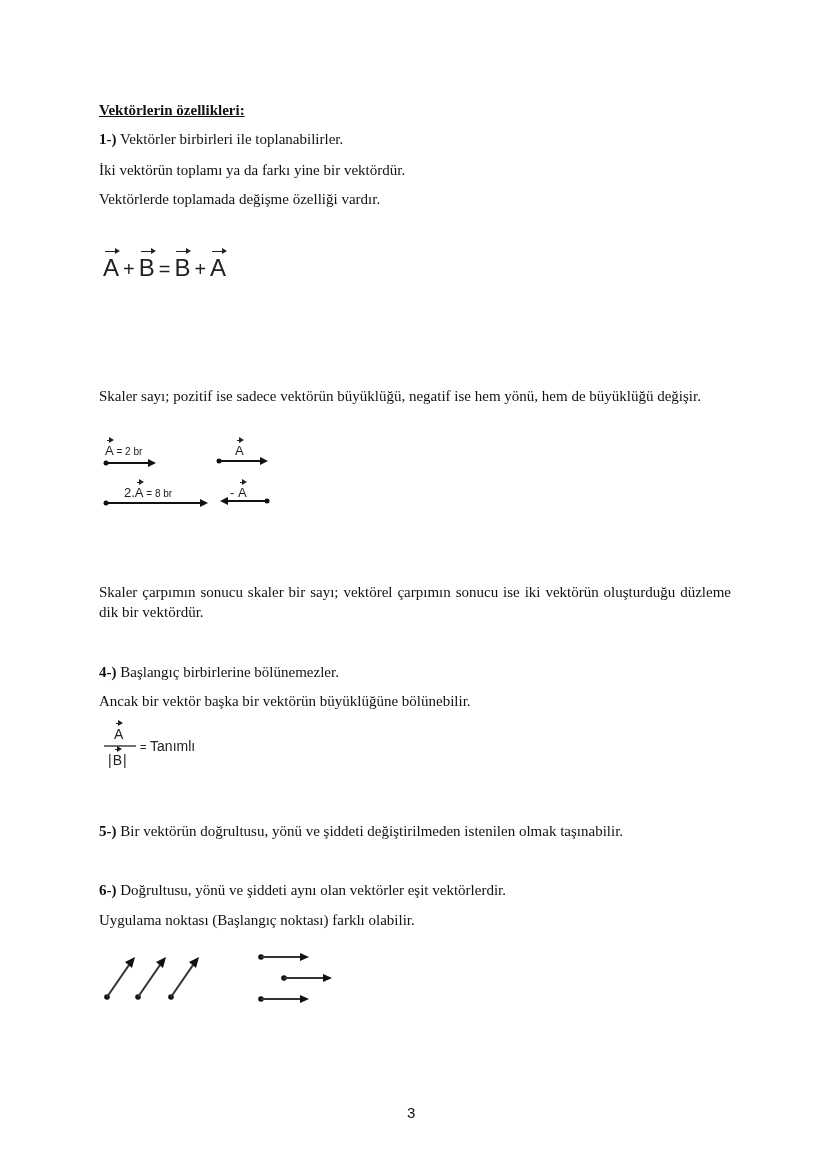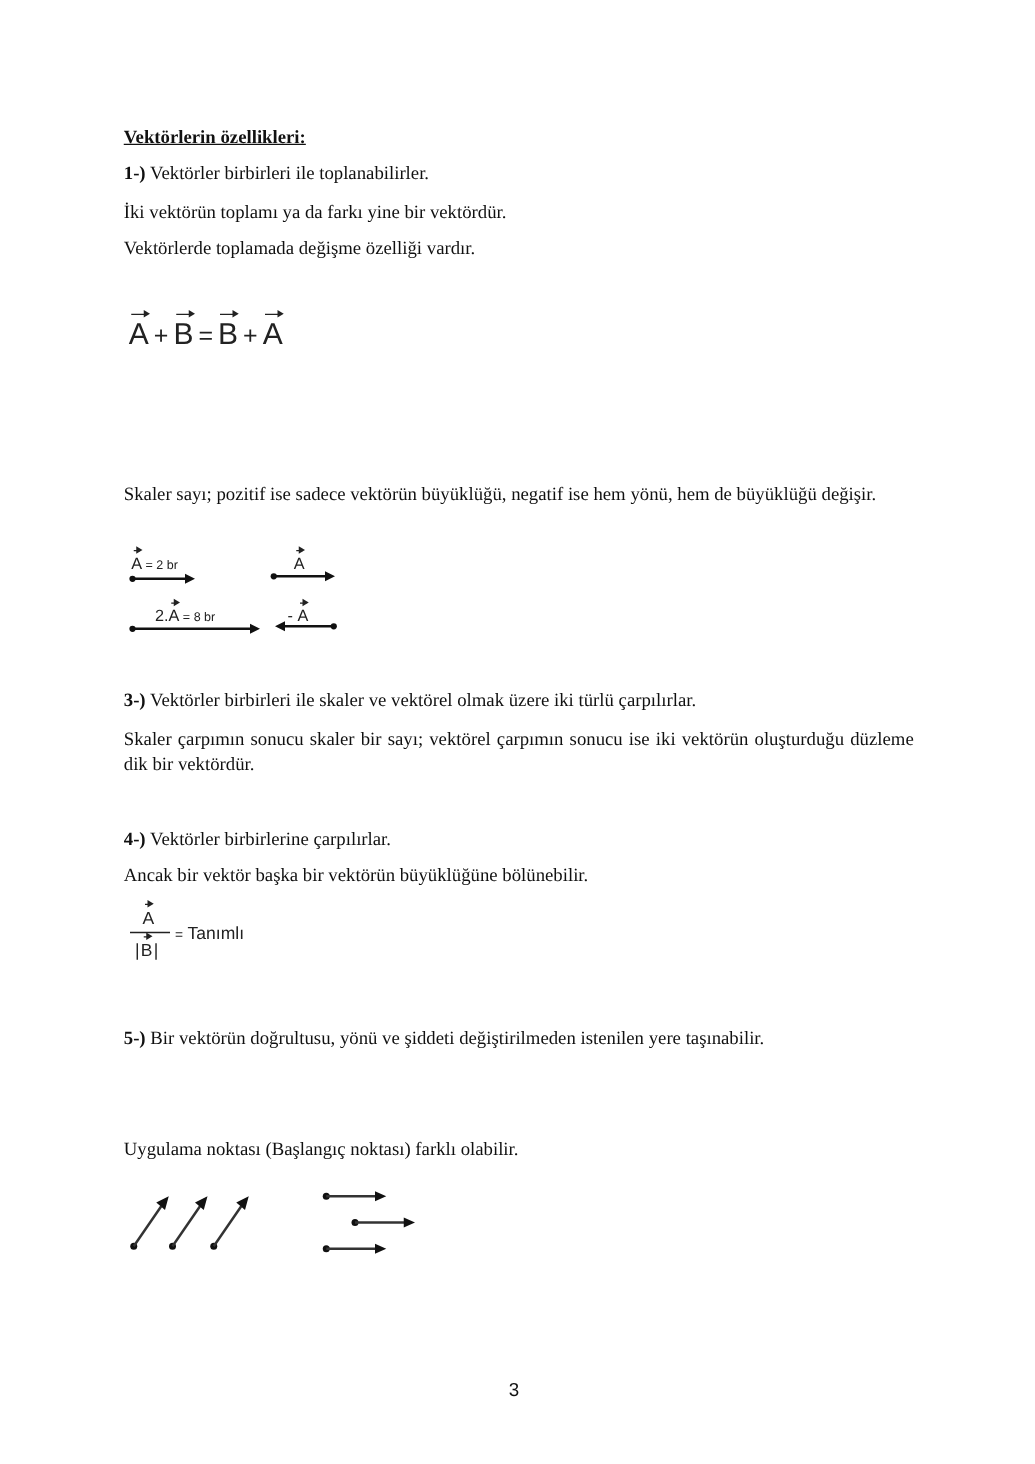--- a/index.html
+++ b/index.html
@@ -66,29 +66,25 @@
       <circle cx="219" cy="461" r="2.5" fill="#111"></circle>
       <line x1="219" y1="461" x2="262" y2="461" stroke="#111" stroke-width="2"></line>
       <polygon points="260,457 268,461 260,465" fill="#111"></polygon>
 
       <circle cx="267" cy="501" r="2.5" fill="#111"></circle>
       <line x1="226" y1="501" x2="267" y2="501" stroke="#111" stroke-width="2"></line>
       <polygon points="228,497 220,501 228,505" fill="#111"></polygon>
     </svg>
   </div>
 
-  <div class="line" style="top:552px;">
-    <span class="num">3-)</span>
-    <span>Vektörler birbirleri ile skaler ve vektörel olmak üzere iki türlü çarpılırlar.</span>
-  </div>
   <div class="para" style="top:582px;">Skaler çarpımın sonucu skaler bir sayı; vektörel çarpımın sonucu ise iki vektörün oluşturduğu düzleme dik bir vektördür.</div>
 
   <div class="line" style="top:663px;">
     <span class="num">4-)</span>
-    <span>Vektörler birbirlerine çarpılırlar.</span>
+    <span>Başlangıç birbirlerine bölünemezler.</span>
   </div>
   <div class="line" style="top:692px;">Ancak bir vektör başka bir vektörün büyüklüğüne bölünebilir.</div>
 
   <div>
     <div class="diag-label" style="left:114px; top:726px; font-size:14px;">
       <span class="vec">A</span>
     </div>
     <svg width="828" height="1171" style="left:0; top:0;">
       <line x1="104" y1="746" x2="136" y2="746" stroke="#222" stroke-width="1.3"></line>
     </svg>
@@ -96,23 +92,27 @@
       <span>|</span><span class="vec" style="margin:0 1px;">B</span><span>|</span>
     </div>
     <div class="diag-label" style="left:140px; top:738px; font-size:14px;">
       <span style="font-size:11px;">=</span>
       <span>Tanımlı</span>
     </div>
   </div>
 
   <div class="line" style="top:822px;">
     <span class="num">5-)</span>
-    <span>Bir vektörün doğrultusu, yönü ve şiddeti değiştirilmeden istenilen yere taşınabilir.</span>
+    <span>Bir vektörün doğrultusu, yönü ve şiddeti değiştirilmeden istenilen olmak taşınabilir.</span>
   </div>
 
+  <div class="line" style="top:881px;">
+    <span class="num">6-)</span>
+    <span>Doğrultusu, yönü ve şiddeti aynı olan vektörler eşit vektörlerdir.</span>
+  </div>
   <div class="line" style="top:911px;text-align:right;">Uygulama noktası (Başlangıç noktası) farklı olabilir.</div>
 
   <svg width="828" height="1171" style="left:0; top:0;">
 
     <g stroke="#333" stroke-width="2" fill="#111">
       <circle cx="107" cy="997" r="2.8" stroke="none"></circle>
       <line x1="107" y1="997" x2="129" y2="965"></line>
       <polygon points="135,957 125,962 132,968" stroke="none"></polygon>
       <circle cx="138" cy="997" r="2.8" stroke="none"></circle>
       <line x1="138" y1="997" x2="160" y2="965"></line>

